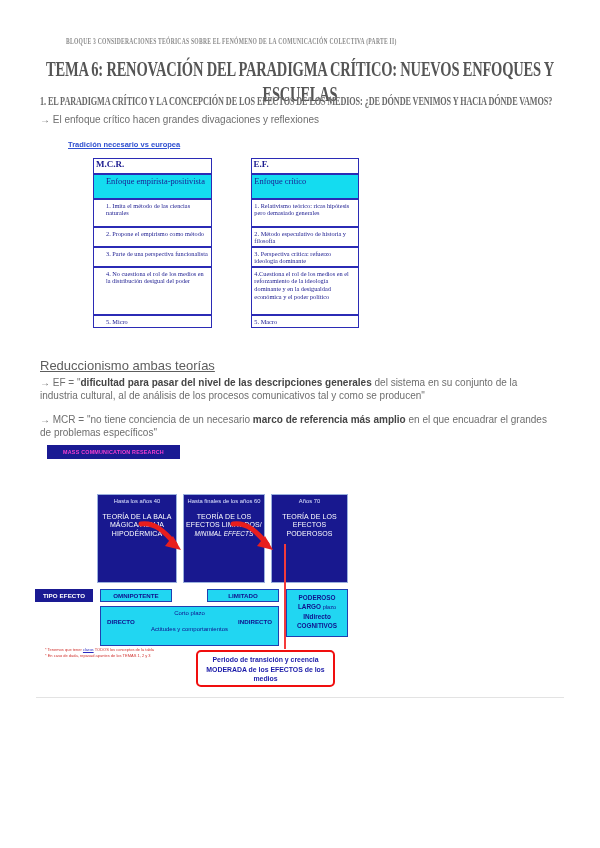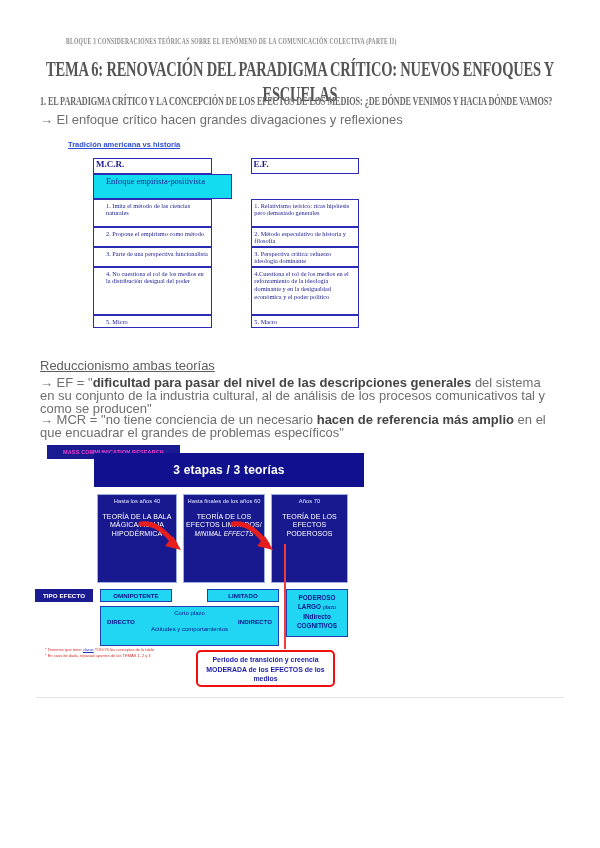--- a/index.html
+++ b/index.html
@@ -11,21 +11,21 @@
           font-size:5.6px;letter-spacing:.25px;color:#8b8b8b;white-space:nowrap;
           transform:scaleY(1.45);transform-origin:left top;font-weight:bold;}
   .maintitle{position:absolute;left:40px;top:56px;width:520px;text-align:center;
           font-family:"Liberation Serif",serif;font-weight:bold;font-size:14.5px;color:#555;
           letter-spacing:-.2px;transform:scaleY(1.5);transform-origin:center top;}
 
   .sect1{position:absolute;left:40px;top:94px;width:520px;font-family:"Liberation Serif",serif;
           font-weight:bold;font-size:8.2px;color:#6a6a6a;letter-spacing:-.1px;
           transform:scaleY(1.5);transform-origin:left top;white-space:nowrap;}
 
-  .para{position:absolute;font-size:13px;line-height:13px;color:#6e6e6e;}
+  .para{position:absolute;font-size:10px;line-height:13px;color:#6e6e6e;}
   .arrowline{white-space:nowrap;}
   .p1{left:40px;top:113px;width:520px;}
 
   
   .tradlink{position:absolute;left:68px;top:140px;font-size:7.5px;color:#2f4fd0;
             text-decoration:underline;font-weight:bold;}
   .tbl{position:absolute;left:93px;top:158px;width:266px;}
   .trow{display:flex;}
   .tcell{box-sizing:border-box;border:1.4px solid #2b2bb5;font-family:"Liberation Serif",serif;
          color:#1b1b8f;font-size:6.3px;line-height:7.6px;padding:1.5px 2px;}
@@ -91,29 +91,30 @@
 <body>
 
 <div class="page">
 
   <div class="bloque">BLOQUE 3 CONSIDERACIONES TEÓRICAS SOBRE EL FENÓMENO DE LA COMUNICACIÓN COLECTIVA (PARTE II)</div>
   <div class="maintitle">TEMA 6: RENOVACIÓN DEL PARADIGMA CRÍTICO: NUEVOS ENFOQUES Y ESCUELAS</div>
 
   <div class="sect1">1. EL PARADIGMA CRÍTICO Y LA CONCEPCIÓN DE LOS EFECTOS DE LOS MEDIOS: ¿DE DÓNDE VENIMOS Y HACIA DÓNDE VAMOS?</div>
   <div class="para p1 arrowline">→ El enfoque crítico hacen grandes divagaciones y reflexiones</div>
 
-  <div class="tradlink">Tradición americana vs historia</div>
+  <div class="tradlink">Tradición necesario vs europea</div>
 
   <div class="tbl">
     <div class="trow">
       <div class="tcell c-left hd-abbr">M.C.R.</div>
       <div class="tcell c-right hd-abbr">E.F.</div>
     </div>
     <div class="trow">
       <div class="tcell c-left hd-title h2">Enfoque empirista-positivista</div>
+      <div class="tcell c-right hd-title h2">Enfoque crítico</div>
     </div>
     <div class="trow">
       <div class="tcell c-left r-a">1. Imita el método de las ciencias naturales</div>
       <div class="tcell c-right r-a">1. Relativismo teórico: ricas hipótesis pero demasiado generales</div>
     </div>
     <div class="trow">
       <div class="tcell c-left r-b">2. Propone el empirismo como método</div>
       <div class="tcell c-right r-b">2. Método especulativo de historia y filosofía</div>
     </div>
     <div class="trow">
@@ -125,26 +126,25 @@
       <div class="tcell c-right r-d-r">4.Cuestiona el rol de los medios en el reforzamiento de la ideología dominante y en la desigualdad económica y el poder político</div>
     </div>
     <div class="trow">
       <div class="tcell c-left r-e">5. Micro</div>
       <div class="tcell c-right r-e">5. Macro</div>
     </div>
   </div>
 
   <div class="redu">Reduccionismo ambas teorías</div>
   <div class="para p2"><span>→ EF = "</span><b>dificultad para pasar del nivel de las descripciones generales</b><span> del sistema en su conjunto de la industria cultural, al de análisis de los procesos comunicativos tal y como se producen"</span></div>
-  <div class="para p3"><span>→ MCR = "no tiene conciencia de un necesario </span><b>hacen de referencia más amplio</b><span> en el que encuadrar el grandes de problemas específicos"</span></div>
+  <div class="para p3"><span>→ MCR = "no tiene conciencia de un necesario </span><b>marco de referencia más amplio</b><span> en el que encuadrar el grandes de problemas específicos"</span></div>
 
   <div class="diagram">
 
     <div class="mcr-tag">MASS COMMUNICATION RESEARCH</div>
-    <div class="banner">3 etapas / 3 teorías</div>
 
     <div class="tbox tb1">
       <div class="when">Hasta los años 40</div>
       <div class="name">TEORÍA DE LA BALA MÁGICA/AGUJA HIPODÉRMICA</div>
     </div>
     <div class="tbox tb2">
       <div class="when">Hasta finales de los años 60</div>
       <div class="name"><span>TEORÍA DE LOS EFECTOS LIMITADOS/</span><br><span class="ital">MINIMAL EFFECTS</span></div>
     </div>
     <div class="tbox tb3">

